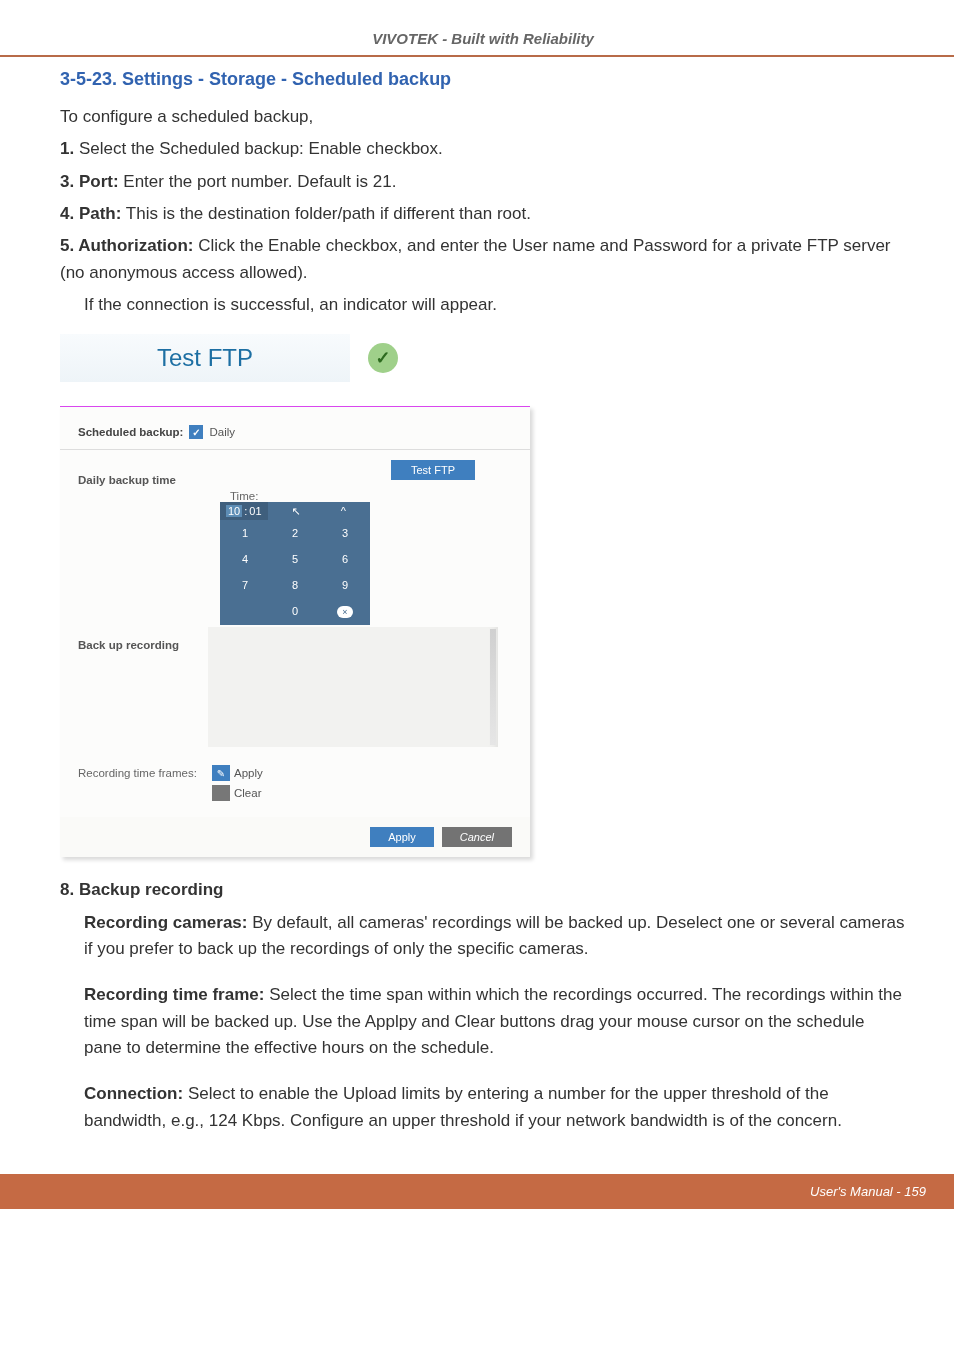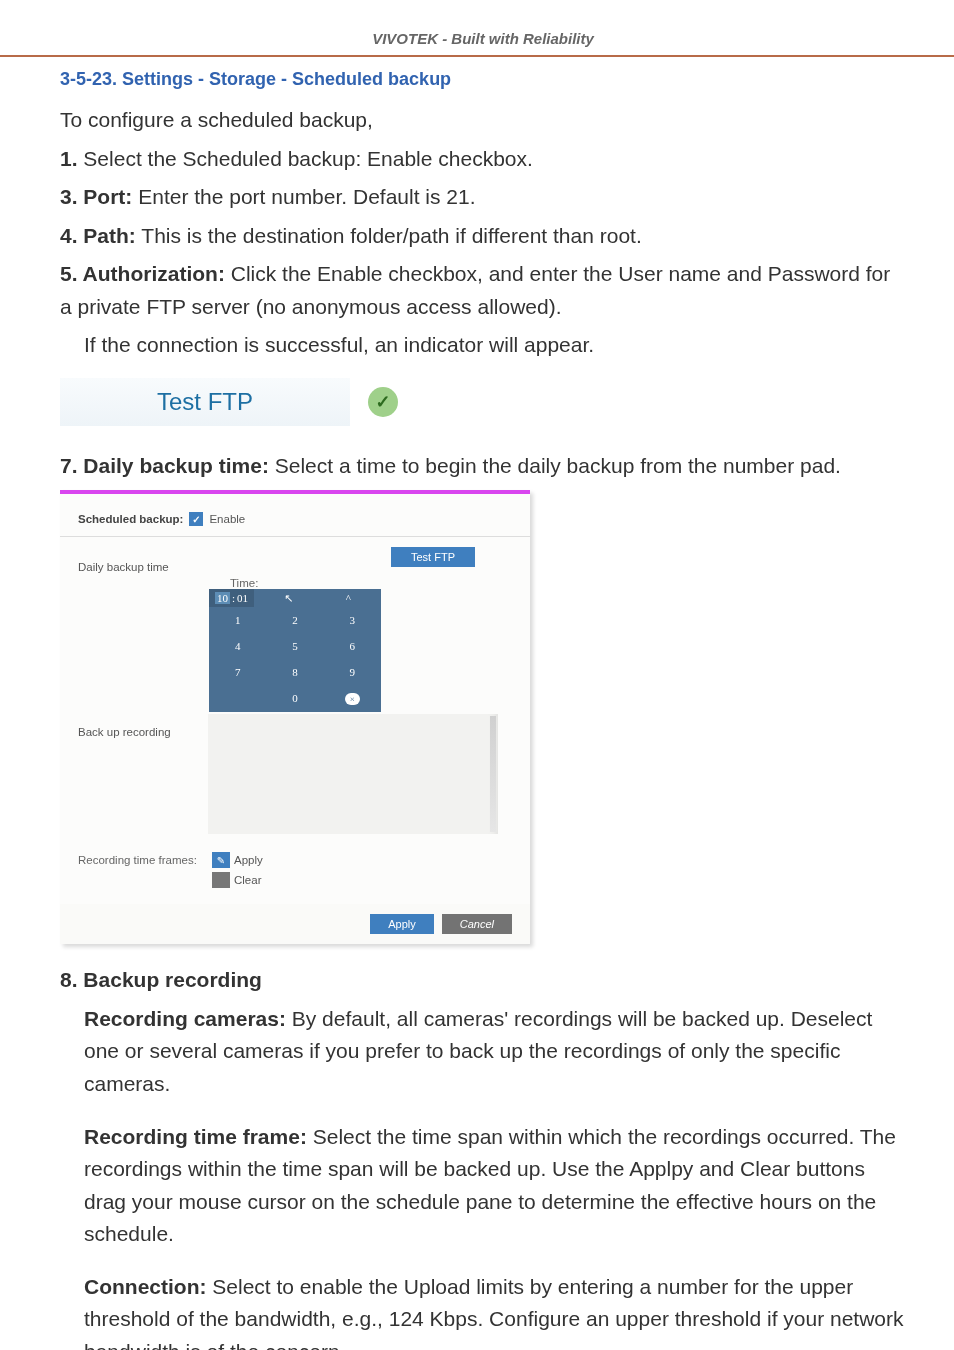--- a/index.html
+++ b/index.html
@@ -27,21 +27,21 @@
     background: #b86b48;
     margin: 0 -60px 12px -60px;
   }
   .section-title {
     color: #3163b0;
     font-weight: bold;
     font-size: 18px;
     margin-bottom: 14px;
   }
   .body-text {
-    font-size: 21px;
+    font-size: 17px;
     color: #333;
     line-height: 1.55;
     margin-bottom: 6px;
   }
   .body-text b { font-weight: bold; }
   .indent { padding-left: 24px; }
   .img-testftp {
     margin: 10px 0 18px 0;
     display: flex;
     align-items: center;
@@ -62,50 +62,49 @@
   .check-circle {
     width: 30px; height:30px;
     border-radius:50%;
     background:#9fd08a;
     display:flex;align-items:center;justify-content:center;
     color:#2d6b1f;font-weight:bold;font-size:18px;
   }
   .shadow-box {
     box-shadow: 3px 3px 4px rgba(0,0,0,0.15);
     background:#fcfcfb;
-    border-top:4px solid #d946ef;
+    border-top:1px solid #d946ef;
     margin: 8px 0 20px 0;
     font-size: 11.5px;
     color:#555;
   }
   .panel-top {
     padding: 18px 18px 10px 18px;
     border-bottom:1px solid #ddd;
   }
   .enable-row { display:flex; align-items:center; gap:6px; }
   .enable-row .label { font-weight:bold; color:#444; }
   .cb {
     width:14px;height:14px;background:#3f7fbf;display:inline-flex;align-items:center;justify-content:center;color:#fff;font-size:10px;font-weight:bold;
   }
   .panel-body { padding: 14px 18px 10px 18px; position:relative; }
   .testftp-small {
     position:absolute; right:55px; top:10px;
     background:#3f7fbf; color:#fff; font-size:11px; padding:4px 20px;
   }
-  .section-lbl { font-weight:normal; color:#555; margin-top:10px; }
+  .section-lbl { font-weight:bold; color:#555; margin-top:10px; }
   .row { display:flex; align-items:center; margin-top:4px;flex-direction:column; }
   .row .k { width:130px; color:#666; }
   .numpad {
     background:#4a6f92;
     color:#fff;
     font-size:11px;
-    width:172px;
+    width:150px;
     padding:0;
     margin-left:0;
-    font-family:Liberation Serif, serif;
   }
   .np-top { display:flex; }
   .np-time {
     background:#3f5f7d; padding:3px 6px; display:flex; align-items:center; gap:2px;
   }
   .np-time .sel { background:#5d8db5; padding:0 2px; }
   .np-top-fill { flex:1; display:flex; align-items:center; justify-content:space-around; padding:2px 4px; }
   .np-grid { display:grid; grid-template-columns:repeat(3,1fr); }
   .np-cell { text-align:center; padding:7px 0; }
   .np-back {
@@ -167,30 +166,27 @@
   <p class="body-text">
     <b>5. </b><b>Authorization:</b><span>  Click the Enable checkbox, and enter the User name and Password for a private FTP server (no anonymous access allowed).</span>
   </p>
   <p class="body-text indent">If the connection is successful, an indicator will appear.</p>
 
   <div class="img-testftp">
     <div class="testftp-btn">Test FTP</div>
     <div class="check-circle">✓</div>
   </div>
 
-  <p class="body-text">
-    <b>7. </b><b>Daily backup time:</b><span> Select a time to begin the daily backup from the number pad.</span>
-  </p>
 
   <div class="shadow-box" style="width:470px;">
     <div class="panel-top">
       <div class="enable-row">
         <span class="label">Scheduled backup:</span>
         <span class="cb">✓</span>
-        <span>Enable</span>
+        <span>Daily</span>
       </div>
     </div>
     <div class="panel-body">
       <div class="testftp-small">Test FTP</div>
 
       <div class="section-lbl">Daily backup time</div>
       <div class="row">
         <div class="k">Time:</div>
         <div class="numpad">
           <div class="np-top">

